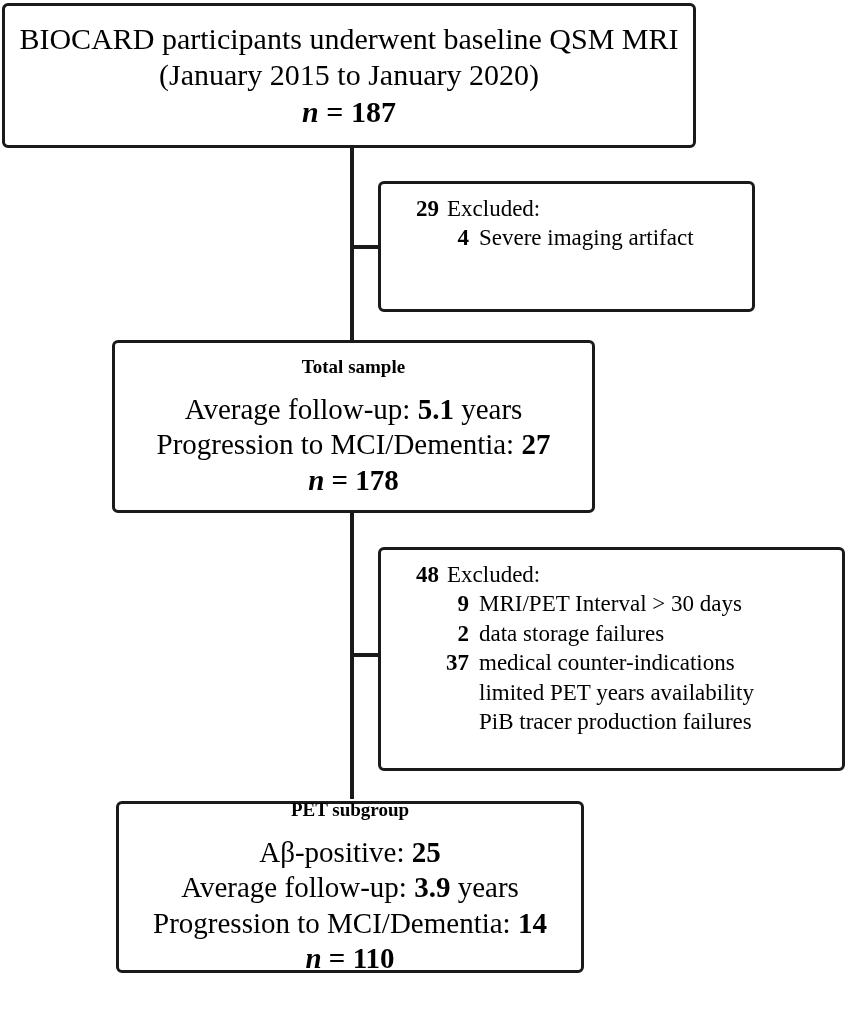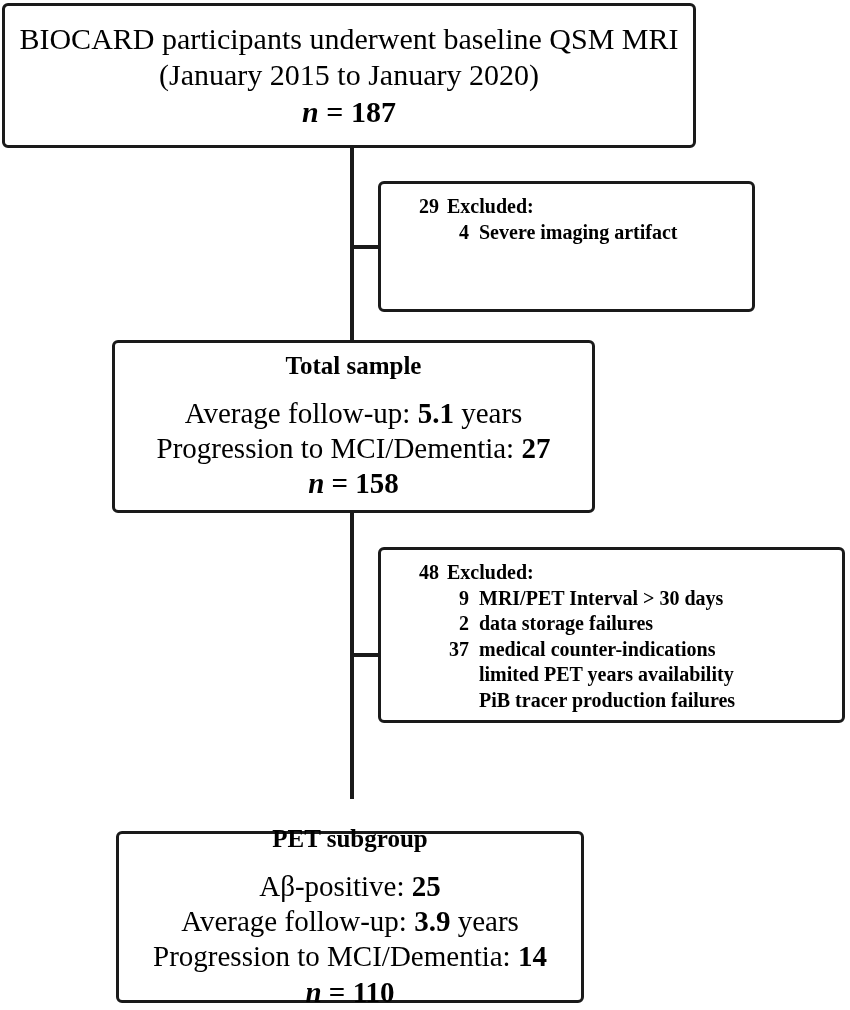--- a/index.html
+++ b/index.html
@@ -57,60 +57,60 @@
 
   
   #box-cohort {
     left: 2px; top: 3px; width: 694px; height: 145px;
     font-size: 30px;
   }
   #box-cohort .line { text-align: center; }
 
   
   .excl {
-    font-size: 20px;
+    font-size: 23px;
     padding-left: 16px;
     justify-content: flex-start;
     padding-top: 10px;
   }
   .excl-row {
     display: flex;
     align-items: baseline;
     line-height: 1.28;
   }
   .excl-num {
     display: inline-block;
     font-weight: bold;
     text-align: right;
     flex: 0 0 auto;
   }
   .excl-head .excl-num { width: 42px; padding-right: 8px; }
   .excl-item .excl-num { width: 72px; padding-right: 10px; }
   .excl-cont { width: 82px; flex: 0 0 auto; }
-  .excl-txt { flex: 1 1 auto; font-weight: bold; }
+  .excl-txt { flex: 1 1 auto; }
 
   #box-excl1 { left: 378px; top: 181px; width: 377px; height: 131px; }
-  #box-excl2 { left: 378px; top: 547px; width: 467px; height: 176px; }
+  #box-excl2 { left: 378px; top: 547px; width: 467px; height: 224px; }
 
   
   #box-total {
     left: 112px; top: 340px; width: 483px; height: 173px;
     font-size: 29px;
   }
   #box-total .line { text-align: center; }
   .title-line {
     font-weight: bold;
-    font-size: 25px;
+    font-size: 19px;
     margin-bottom: 14px;
     font-family: Liberation Serif, serif;
   }
 
   
   #box-pet {
-    left: 116px; top: 831px; width: 468px; height: 172px;
+    left: 116px; top: 801px; width: 468px; height: 172px;
     font-size: 29px;
   }
   #box-pet .line { text-align: center; }
 </style>
 </head>
 <body>
 
 <div id="flowchart">
 
   <div class="trunk" style="left:350px; top:147px; height:196px;"></div>
@@ -140,21 +140,21 @@
 
   <div class="box box-center" id="box-total">
     <span class="line title-line">Total sample</span>
     <span class="line">
       <span>Average follow-up: </span><span class="b">5.1</span><span> years</span>
     </span>
     <span class="line">
       <span>Progression to MCI/Dementia: </span><span class="b">27</span>
     </span>
     <span class="line">
-      <span class="ital-n">n</span><span class="b"> = </span><span class="b">158</span>
+      <span class="ital-n">n</span><span class="b"> = </span><span class="b">178</span>
     </span>
   </div>
 
   <div class="box excl" id="box-excl2">
     <div class="excl-row excl-head">
       <span class="excl-num">48</span>
       <span class="excl-txt">Excluded:</span>
     </div>
     <div class="excl-row excl-item">
       <span class="excl-num">9</span>

